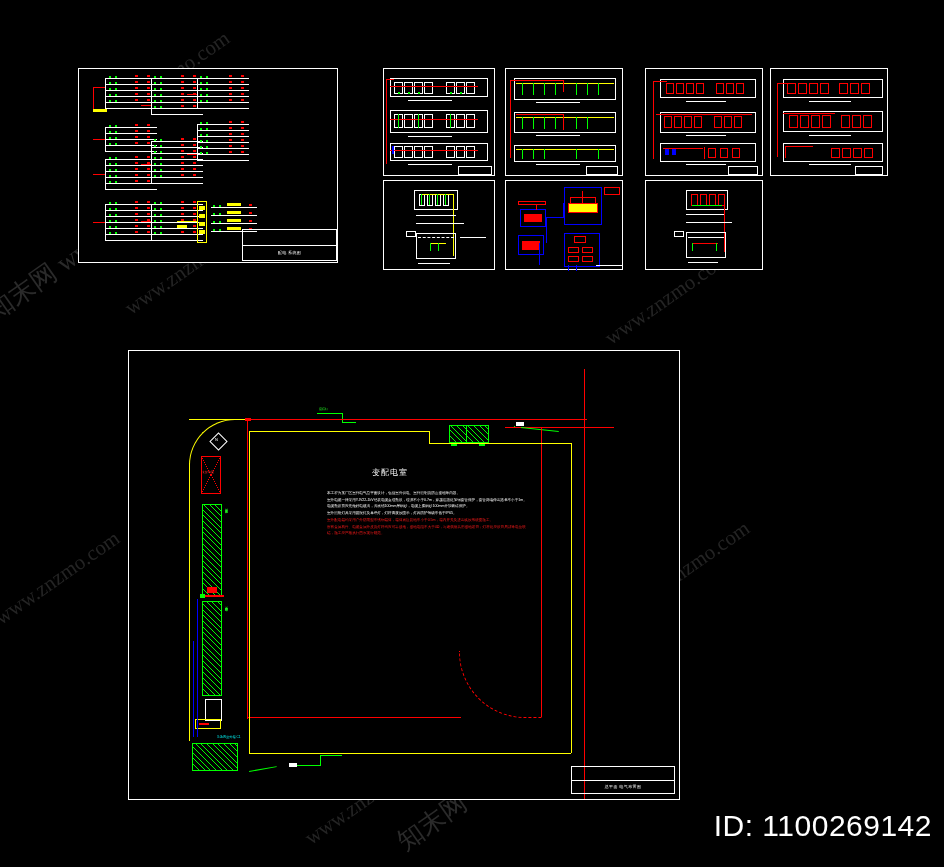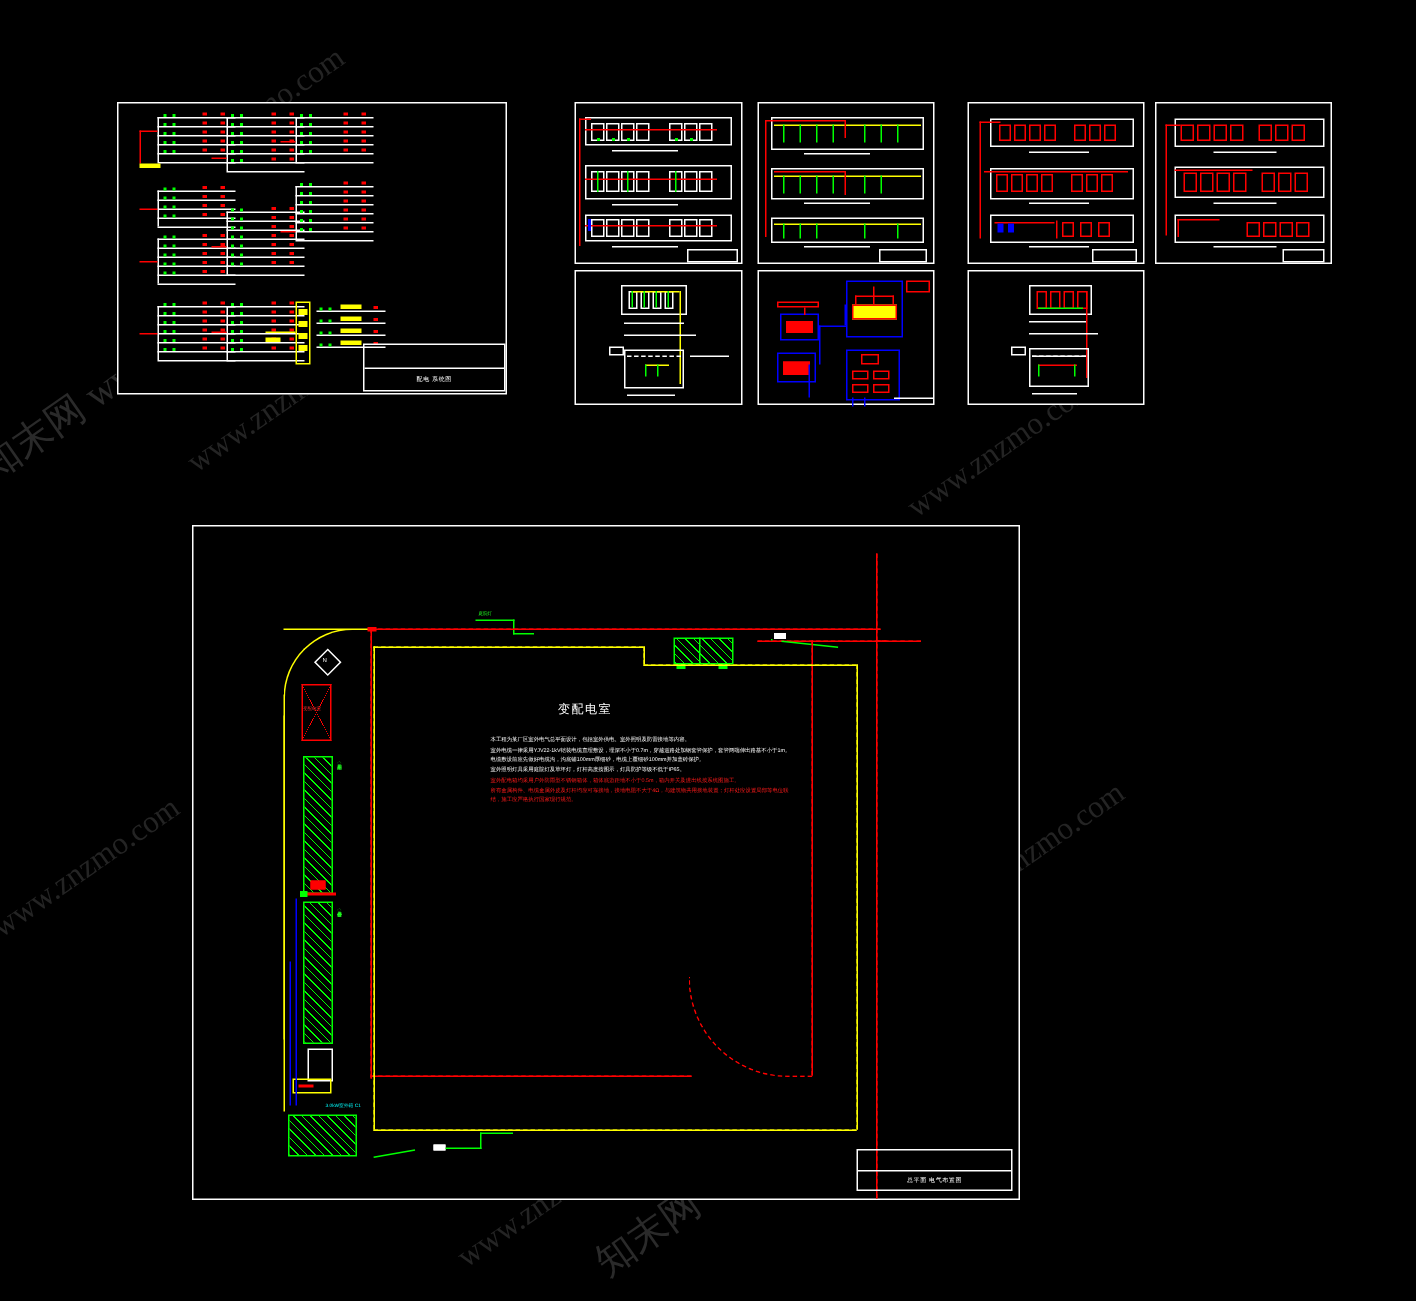--- a/index.html
+++ b/index.html
@@ -776,14 +776,15 @@
     </div>
 
     <div class="titleblock" style="left:442px;top:415px;width:104px;height:28px;">
       <div class="tb-row"></div>
       <div class="tb-row">
         <span class="tb-label">总平面 电气布置图</span>
       </div>
     </div>
   </div>
 
+  <div class="brand-id">ID: 1100269142</div>
 
 </div>
 
 </body></html>

